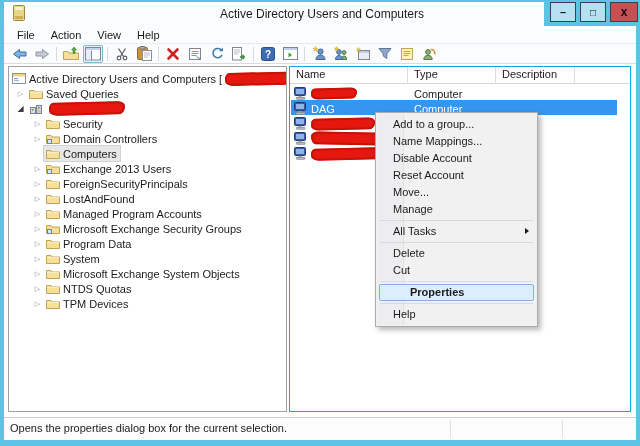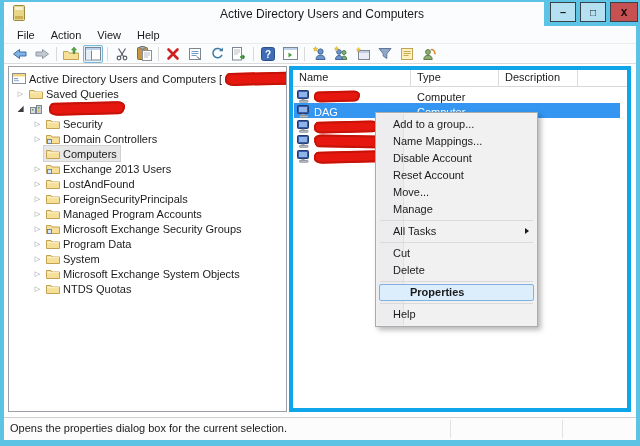--- a/index.html
+++ b/index.html
@@ -38,21 +38,21 @@
   .node { display:flex; align-items:center; gap:3px; height:15px; padding:0 3px 0 1px; }
   .node.selected { background:#e7e7e7; outline:1px solid #d2d2d2; }
   .ticon { width:15px; height:13px; flex:none; display:flex; align-items:center; justify-content:center; }
 
   
   .scrib { display:inline-block; background:var(--red); box-shadow: inset 0 0 0 2px #c41309; flex:none; }
   .scrib.s1 { border-radius:7px 12px 9px 13px / 9px 7px 12px 8px; transform:rotate(-1.4deg); }
   .scrib.s2 { border-radius:12px 8px 13px 7px / 7px 11px 8px 12px; transform:rotate(1.1deg); }
 
   
-  #list-panel { position:absolute; left:289px; top:66px; width:342px; height:346px; background:#fff; border:4px solid #0ea5e9; overflow:hidden; }
+  #list-panel { position:absolute; left:289px; top:66px; width:342px; height:346px; background:#fff; border:1px solid #0ea5e9; overflow:hidden; }
   #lheader { display:flex; height:17px; border-bottom:1px solid #d8d8d8; }
   .hc { padding:1px 0 0 6px; border-right:1px solid #dcdcdc; }
   .hc-0 { width:118px; } .hc-1 { width:88px; } .hc-2 { width:79px; }
   .hc-fill { flex:1; border-right:none; }
   #lrows { padding-top:1px; }
   .lrow { height:15px; display:flex; align-items:flex-end; position:relative; }
   .lrow .selbg { position:absolute; left:1px; top:0; height:15px; width:326px; background:var(--sel); z-index:0; }
   .lc { position:relative; z-index:1; display:flex; align-items:center; }
   .lc-0 { width:118px; padding-left:3px; gap:3px; }
   .lc-1 { width:88px; padding-left:6px; }
@@ -356,44 +356,44 @@
     </div>
     <div class="trow" style="padding-left: 22px;">
       <span class="arrow">▷</span>
       <span class="node">
         <span class="ticon">
           <svg width="14" height="12" viewBox="0 0 14 12">
             <path d="M0.5 2.5H5l1 1.5h7.5v6.5H0.5z" fill="#f6df96" stroke="#c3a254"></path>
             <path d="M1 4.7h12" stroke="#fdf3cd"></path>
           </svg>
         </span>
+        <span class="label">ForeignSecurityPrincipals</span>
+      </span>
+    </div>
+    <div class="trow" style="padding-left: 22px;">
+      <span class="arrow">▷</span>
+      <span class="node">
+        <span class="ticon">
+          <svg width="14" height="12" viewBox="0 0 14 12">
+            <path d="M0.5 2.5H5l1 1.5h7.5v6.5H0.5z" fill="#f6df96" stroke="#c3a254"></path>
+            <path d="M1 4.7h12" stroke="#fdf3cd"></path>
+          </svg>
+        </span>
         <span class="label">LostAndFound</span>
       </span>
     </div>
     <div class="trow" style="padding-left: 22px;">
       <span class="arrow">▷</span>
       <span class="node">
         <span class="ticon">
           <svg width="14" height="12" viewBox="0 0 14 12">
             <path d="M0.5 2.5H5l1 1.5h7.5v6.5H0.5z" fill="#f6df96" stroke="#c3a254"></path>
             <path d="M1 4.7h12" stroke="#fdf3cd"></path>
           </svg>
         </span>
-        <span class="label">ForeignSecurityPrincipals</span>
-      </span>
-    </div>
-    <div class="trow" style="padding-left: 22px;">
-      <span class="arrow">▷</span>
-      <span class="node">
-        <span class="ticon">
-          <svg width="14" height="12" viewBox="0 0 14 12">
-            <path d="M0.5 2.5H5l1 1.5h7.5v6.5H0.5z" fill="#f6df96" stroke="#c3a254"></path>
-            <path d="M1 4.7h12" stroke="#fdf3cd"></path>
-          </svg>
-        </span>
         <span class="label">Managed Program Accounts</span>
       </span>
     </div>
     <div class="trow" style="padding-left: 22px;">
       <span class="arrow">▷</span>
       <span class="node">
         <span class="ticon">
           <svg width="14" height="12" viewBox="0 0 14 12">
             <path d="M0.5 2.5H5l1 1.5h7.5v6.5H0.5z" fill="#f6df96" stroke="#c3a254"></path>
             <rect x="1.5" y="6.5" width="4" height="4" fill="#dce7f5" stroke="#6b87b0"></rect>
@@ -441,20 +441,32 @@
     <div class="trow" style="padding-left: 22px;">
       <span class="arrow">▷</span>
       <span class="node">
         <span class="ticon">
           <svg width="14" height="12" viewBox="0 0 14 12">
             <path d="M0.5 2.5H5l1 1.5h7.5v6.5H0.5z" fill="#f6df96" stroke="#c3a254"></path>
             <path d="M1 4.7h12" stroke="#fdf3cd"></path>
           </svg>
         </span>
         <span class="label">NTDS Quotas</span>
+      </span>
+    </div>
+    <div class="trow" style="padding-left: 22px;">
+      <span class="arrow">▷</span>
+      <span class="node">
+        <span class="ticon">
+          <svg width="14" height="12" viewBox="0 0 14 12">
+            <path d="M0.5 2.5H5l1 1.5h7.5v6.5H0.5z" fill="#f6df96" stroke="#c3a254"></path>
+            <path d="M1 4.7h12" stroke="#fdf3cd"></path>
+          </svg>
+        </span>
+        <span class="label">TPM Devices</span>
       </span>
     </div>
   </div>
 
 <div id="list-panel">
   <div id="lheader">
       <div class="hc hc-0">Name</div>
       <div class="hc hc-1">Type</div>
       <div class="hc hc-2">Description</div>
       <div class="hc hc-fill"></div>
@@ -542,22 +554,22 @@
 <div id="ctxmenu">
     <div class="mi"><span>Add to a group...</span></div>
     <div class="mi"><span>Name Mappings...</span></div>
     <div class="mi"><span>Disable Account</span></div>
     <div class="mi"><span>Reset Account</span></div>
     <div class="mi"><span>Move...</span></div>
     <div class="mi"><span>Manage</span></div>
     <div class="msep"></div>
     <div class="mi"><span>All Tasks</span><span class="sub-arrow"></span></div>
     <div class="msep"></div>
+    <div class="mi"><span>Delete</span></div>
     <div class="mi"><span>Cut</span></div>
-    <div class="mi"><span>Delete</span></div>
     <div class="msep"></div>
     <div class="mi hl"><span>Properties</span></div>
     <div class="msep"></div>
     <div class="mi"><span>Help</span></div>
   </div>
 
 <div id="statusbar">
   <div id="status-text">Opens the properties dialog box for the current selection.</div>
   <div class="spane p1"></div>
   <div class="spane p2"></div>

